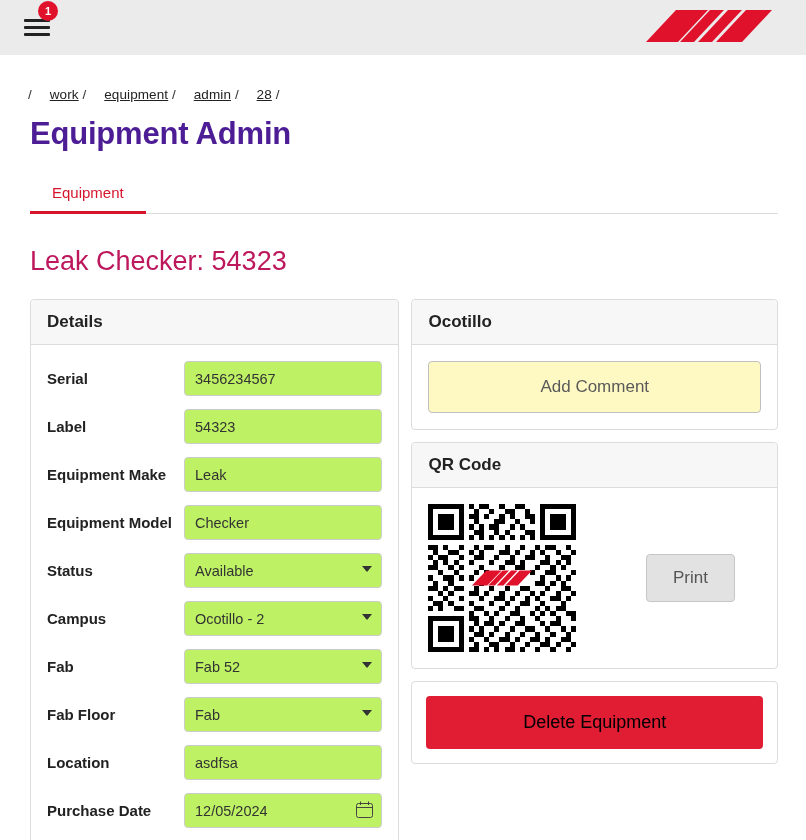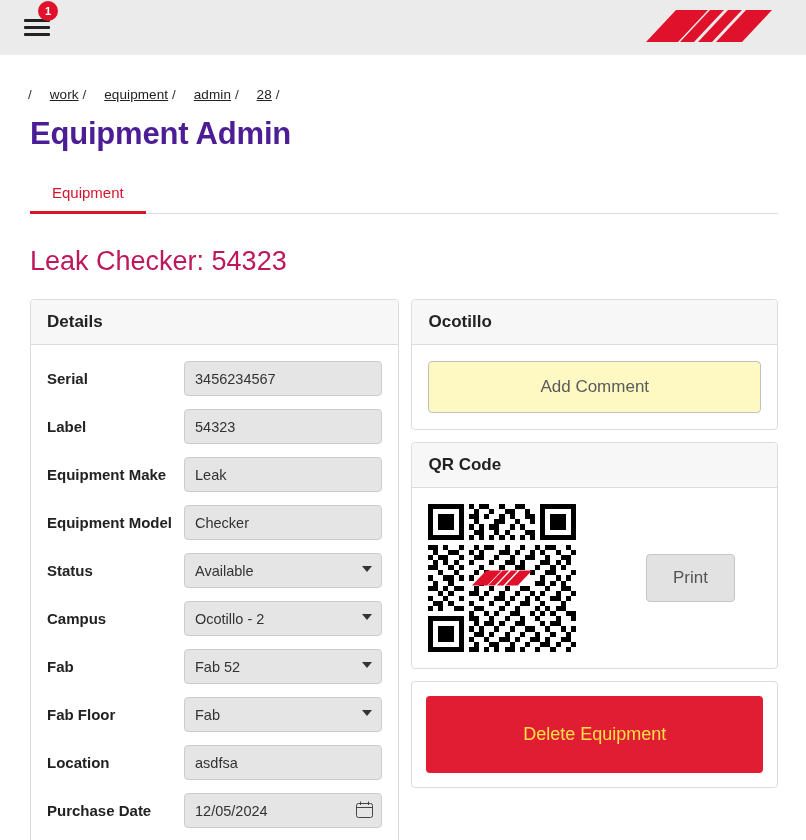--- a/index.html
+++ b/index.html
@@ -77,21 +77,21 @@
   
   .form-row { display:flex; align-items: flex-start; margin-bottom: 13px; }
   .form-label {
     width: 137px; flex: 0 0 137px;
     font-size: 15px; font-weight: bold; color:#222; line-height: 1.5;
     padding-top: 7px;
   }
   .form-field { flex: 1 1 auto; position: relative; }
   .inp {
     width: 100%; height: 35px; border:1px solid #ccc; border-radius:4px;
-    padding: 0 10px; font-size: 14.5px; color:#333; background:#e5e5e5;
+    padding: 0 10px; font-size: 14.5px; color:#333; background:#bef264;
     font-family: "Liberation Sans", sans-serif;
   }
   .caret {
     position:absolute; right: 10px; top: 13px; pointer-events:none;
     width:0;height:0;border-left:5px solid transparent;border-right:5px solid transparent;
     border-top:6px solid #333;
   }
   .date-ico {
     position:absolute; right: 9px; top: 8px; pointer-events:none;
     width:17px;height:17px;
@@ -113,21 +113,21 @@
     width: 60px;
   }
   .btn-print {
     margin-left: auto; margin-right: 26px;
     background:#e2e2e2; border:1px solid #c6c6c6; border-radius:4px;
     color:#555; font-size:17px; padding: 13px 26px;
   }
 
   .btn-delete {
     width:100%; background:#e01d32; border:none; border-radius:4px;
-    color:#fde047; font-size: 18px; padding: 28px 0; text-align:center;
+    color:#000000; font-size: 18px; padding: 16px 0; text-align:center;
   }
   .card.no-header { padding: 14px; }
 </style>
 </head>
 <body>
 
 <div class="page">
 
   <div class="topbar">
     <div class="menu-wrap">

